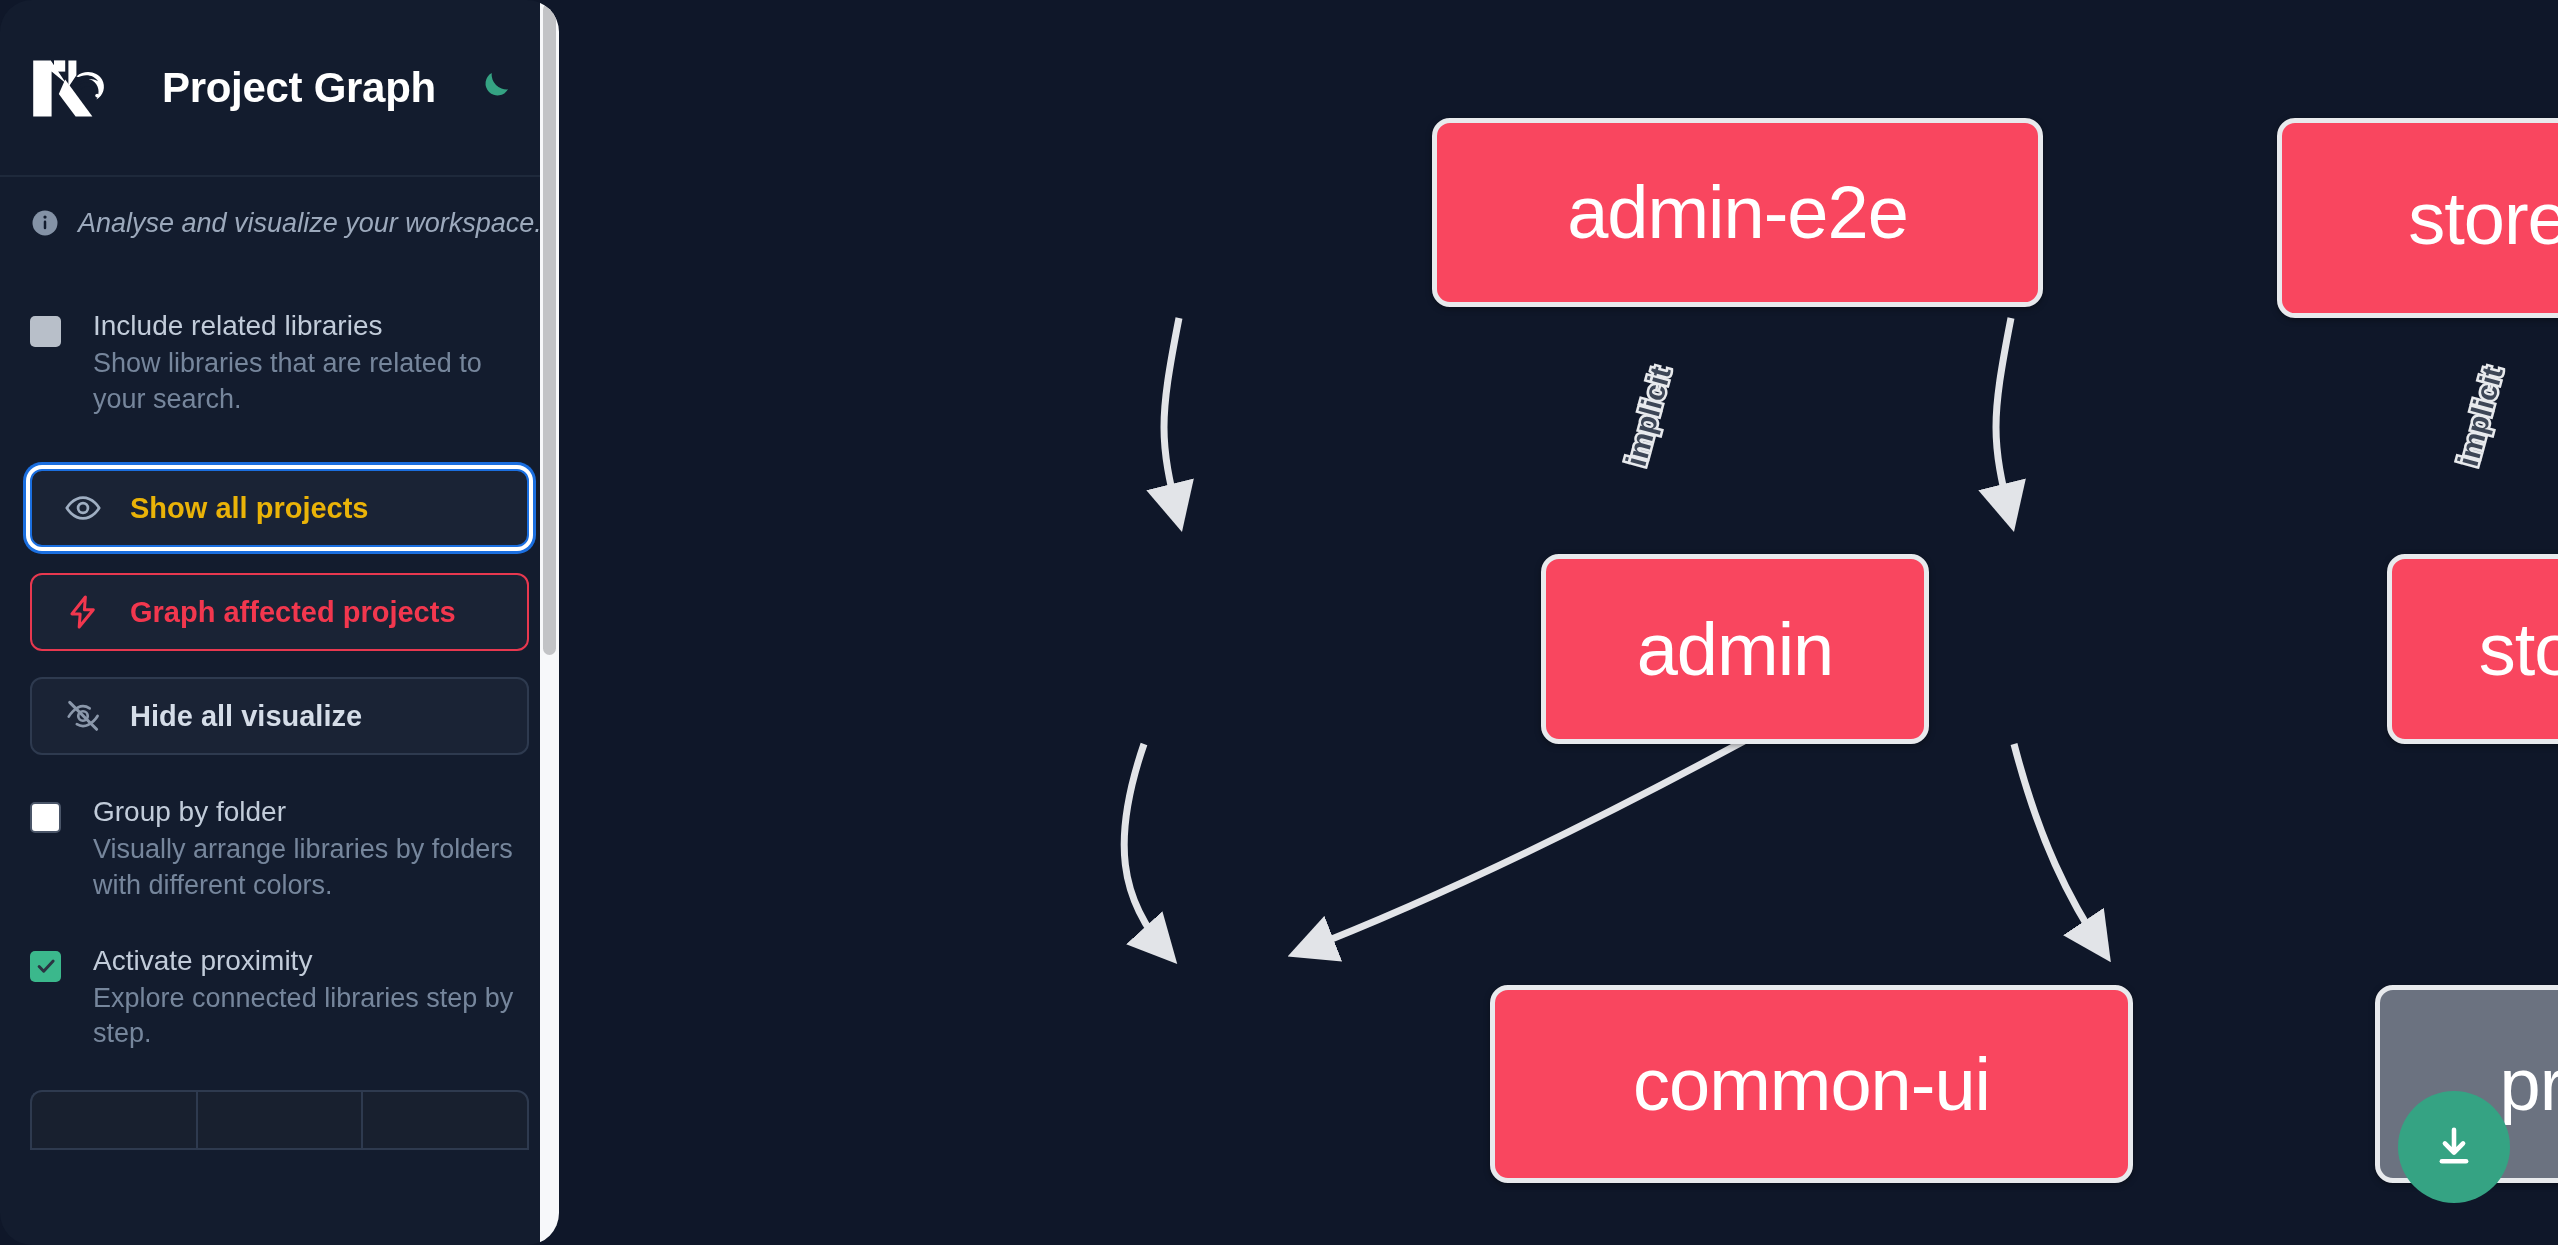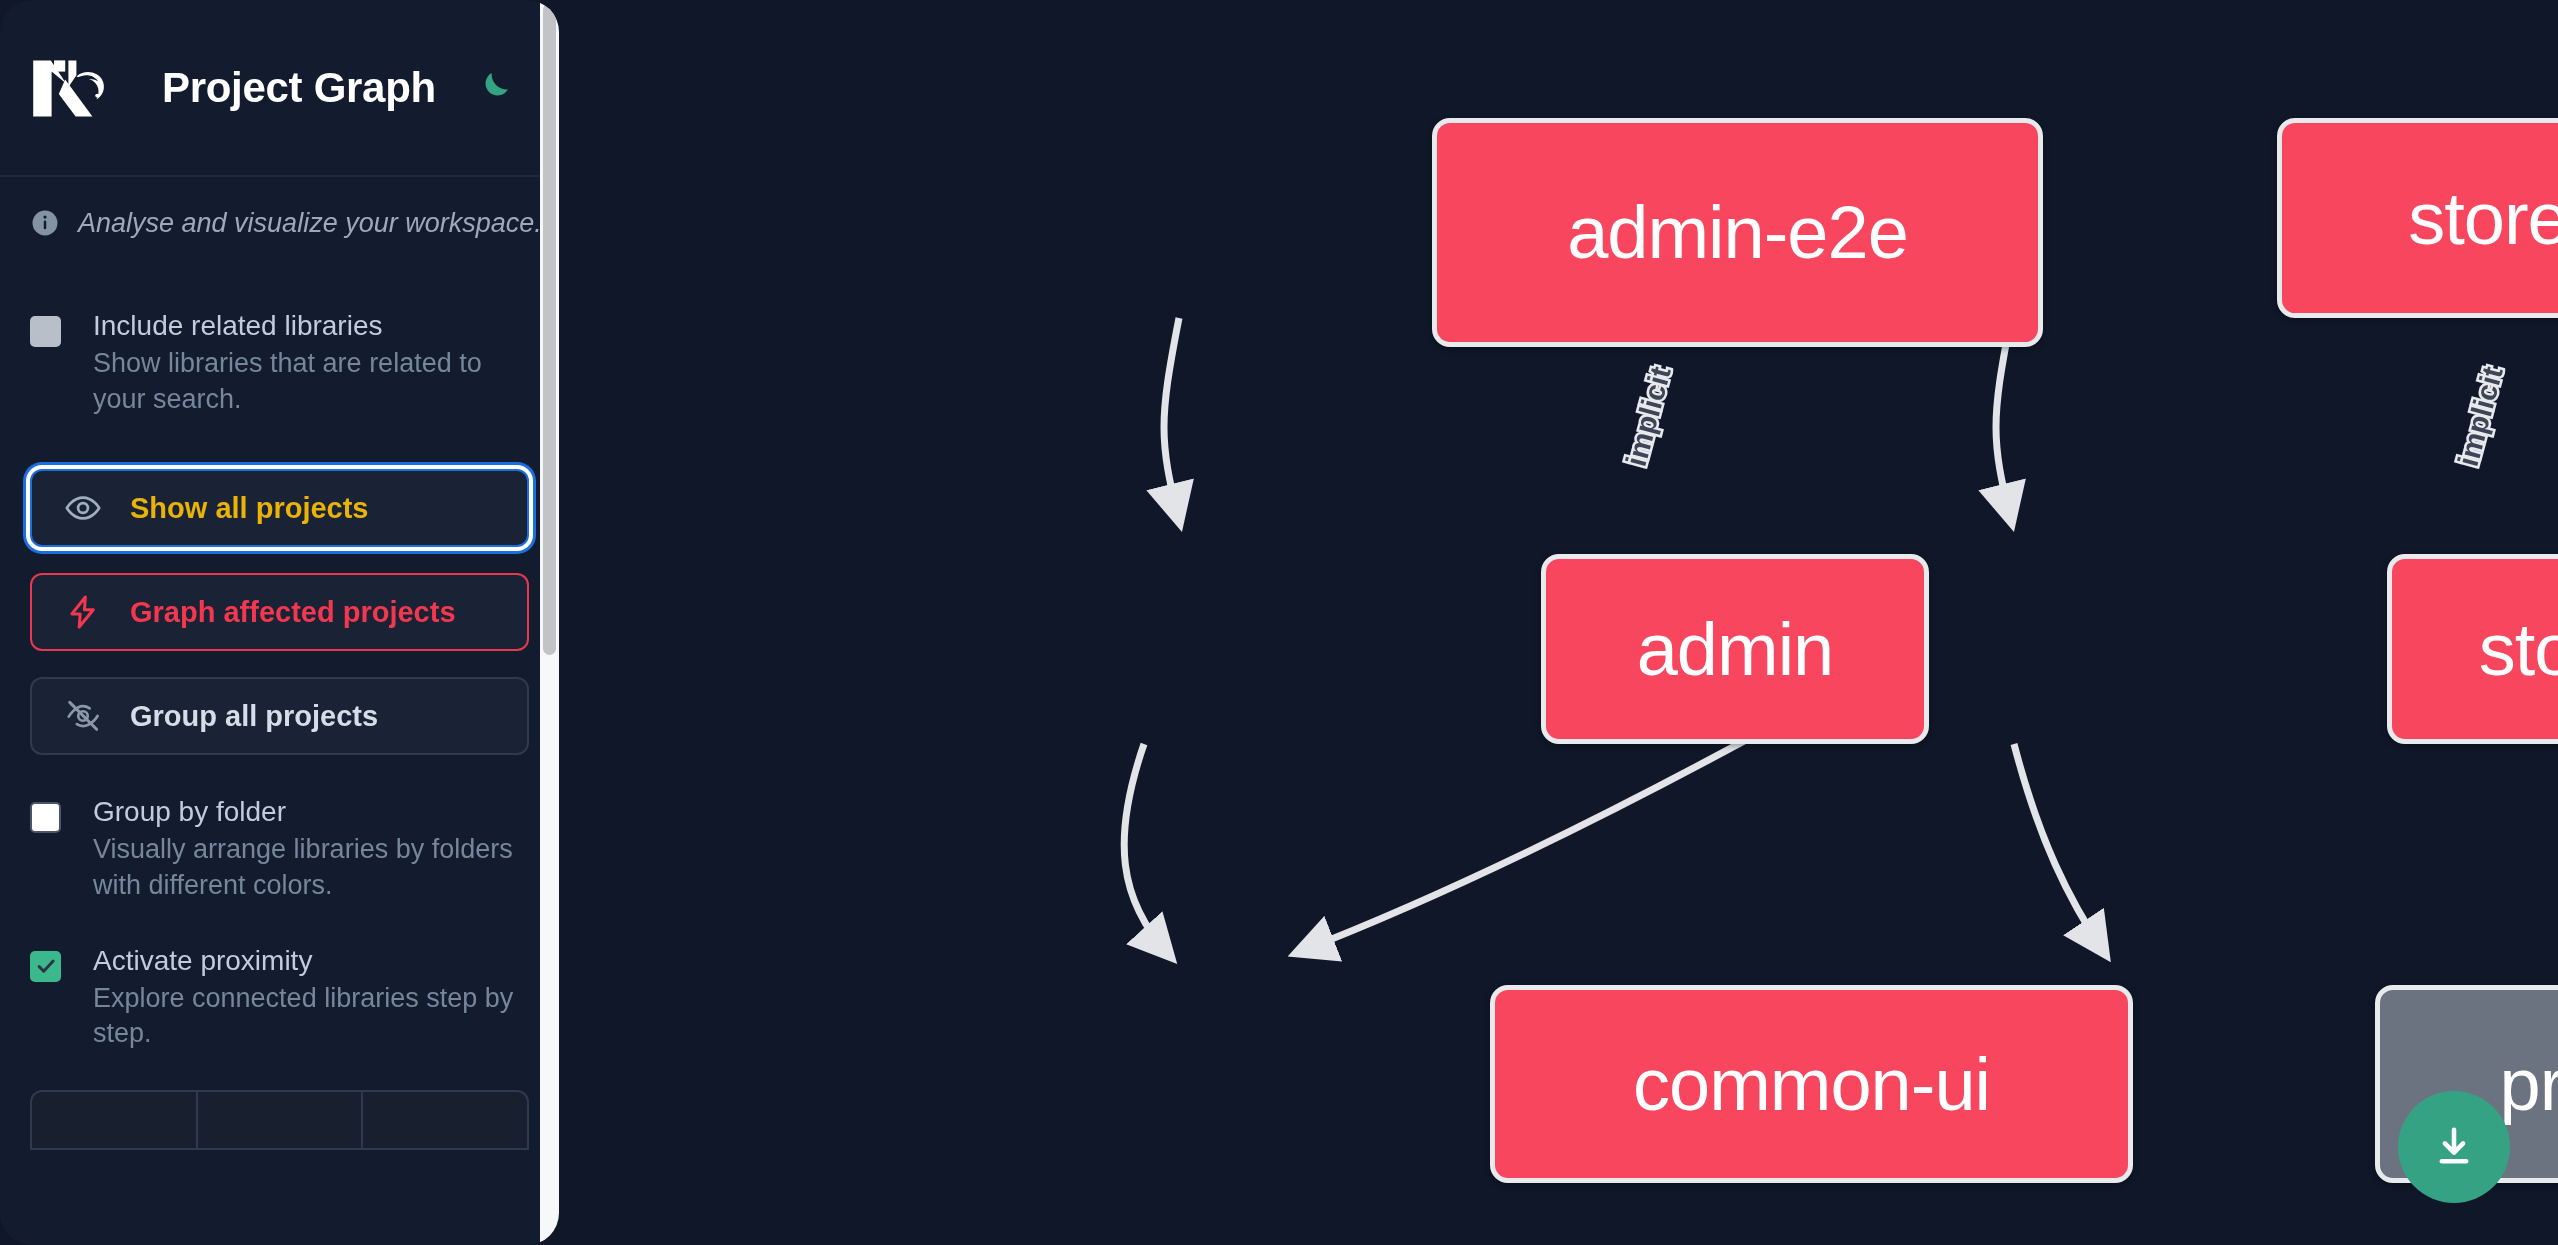--- a/index.html
+++ b/index.html
@@ -324,21 +324,21 @@
       </div>
 
       <div class="btn" id="btn-hide-all">
         <span class="bic">
           <svg viewBox="0 0 24 24" width="38" height="38" aria-hidden="true">
             <path d="M3 12.4s3.9-6.6 9-6.6c1.6 0 3 .6 4.2 1.4M21.2 12s-3.7 6.4-9.2 6.4c-1.5 0-2.8-.5-3.9-1.2" fill="none" stroke="#8B98AB" stroke-width="1.7" stroke-linecap="round"></path>
             <circle cx="12" cy="12" r="3" fill="none" stroke="#8B98AB" stroke-width="1.7"></circle>
             <line x1="3.6" y1="3.4" x2="20.6" y2="20.4" stroke="#8B98AB" stroke-width="1.9" stroke-linecap="round"></line>
           </svg>
         </span>
-        <span class="btn-label">Group all projects</span>
+        <span class="btn-label">Hide all visualize</span>
       </div>
 
       <div class="check-block">
         <span class="cb white"></span>
         <div class="check-texts">
           <div class="check-title">Group by folder</div>
           <div class="check-desc">Visually arrange libraries by folders with different colors.</div>
         </div>
       </div>
 
@@ -377,21 +377,21 @@
       </defs>
       <g fill="none" stroke="#E2E4E8" stroke-width="7" marker-end="url(#arrow)">
         <path d="M620 318 C 600 420, 600 440, 620 520"></path>
         <path d="M1452 318 C 1432 420, 1432 440, 1452 520"></path>
         <path d="M585 744 C 552 840, 560 900, 610 955"></path>
         <path d="M1260 700 C 1080 800, 900 890, 740 952"></path>
         <path d="M1455 744 C 1480 840, 1510 900, 1545 952"></path>
       </g>
     </svg>
 
-    <div class="node affected" style="left:873px; top:118px; width:611px; height:229px;">
+    <div class="node affected" style="left:873px; top:118px; width:611px; height:189px;">
       <span class="node-label">admin-e2e</span>
     </div>
 
     <div class="node affected" style="left:1718px; top:118px; width:566px; height:200px;">
       <span class="node-label">store-e2e</span>
     </div>
 
     <div class="node affected" style="left:982px; top:554px; width:388px; height:190px;">
       <span class="node-label">admin</span>
     </div>

